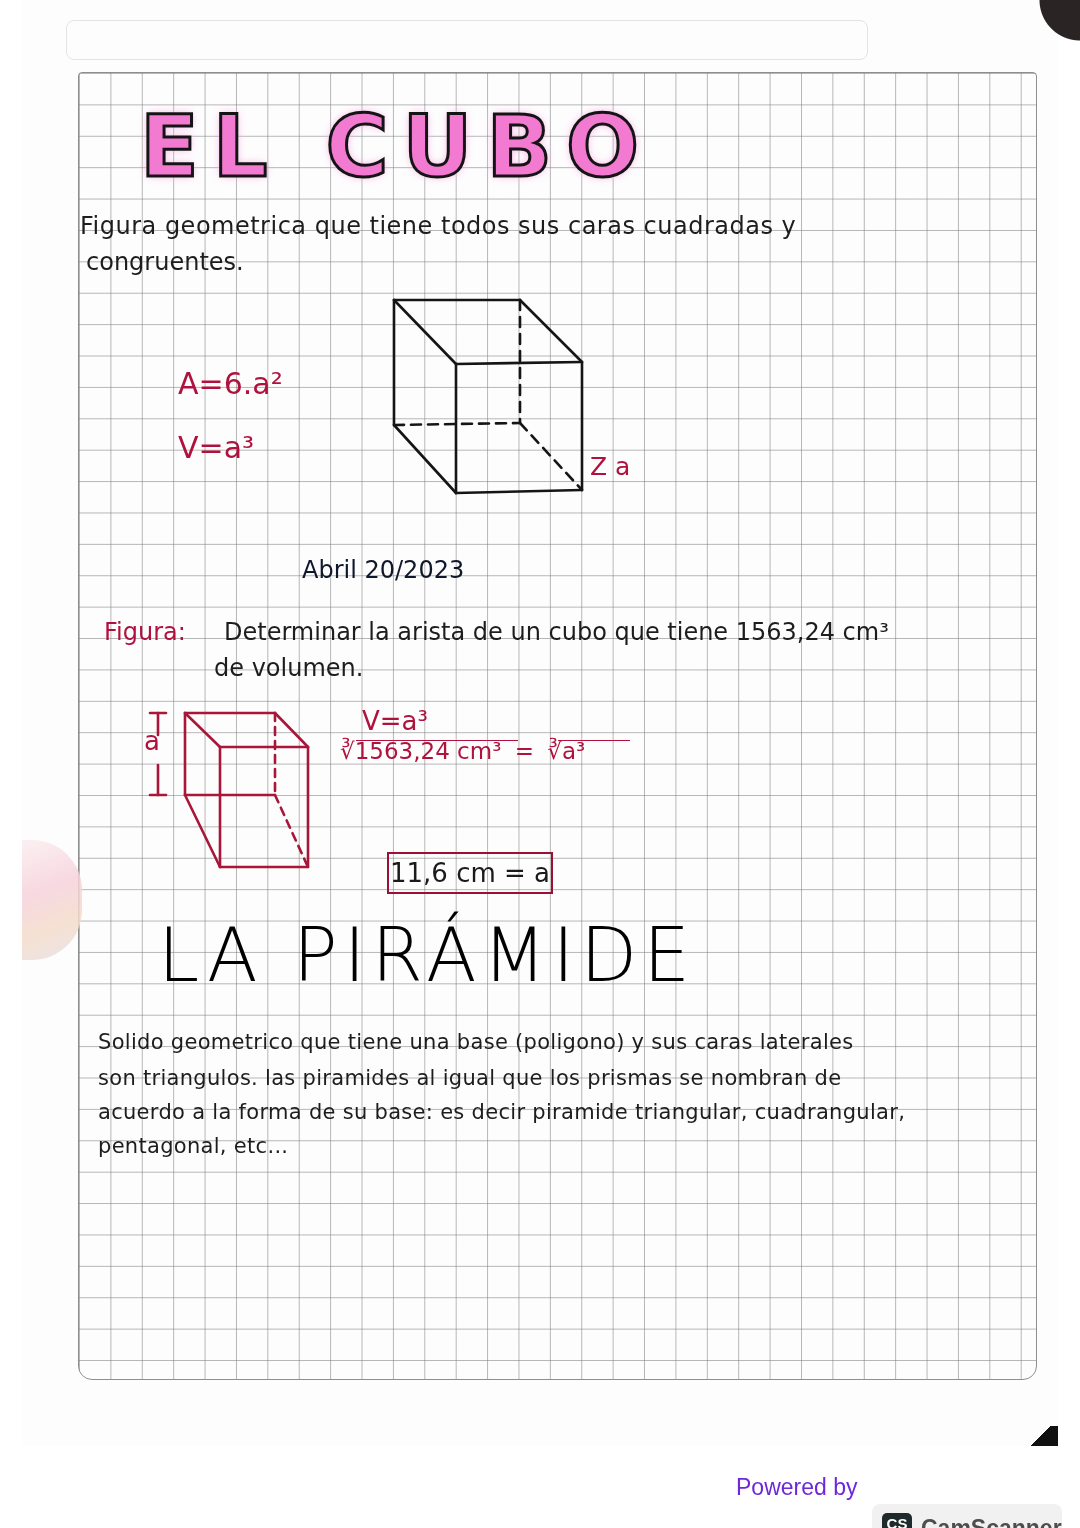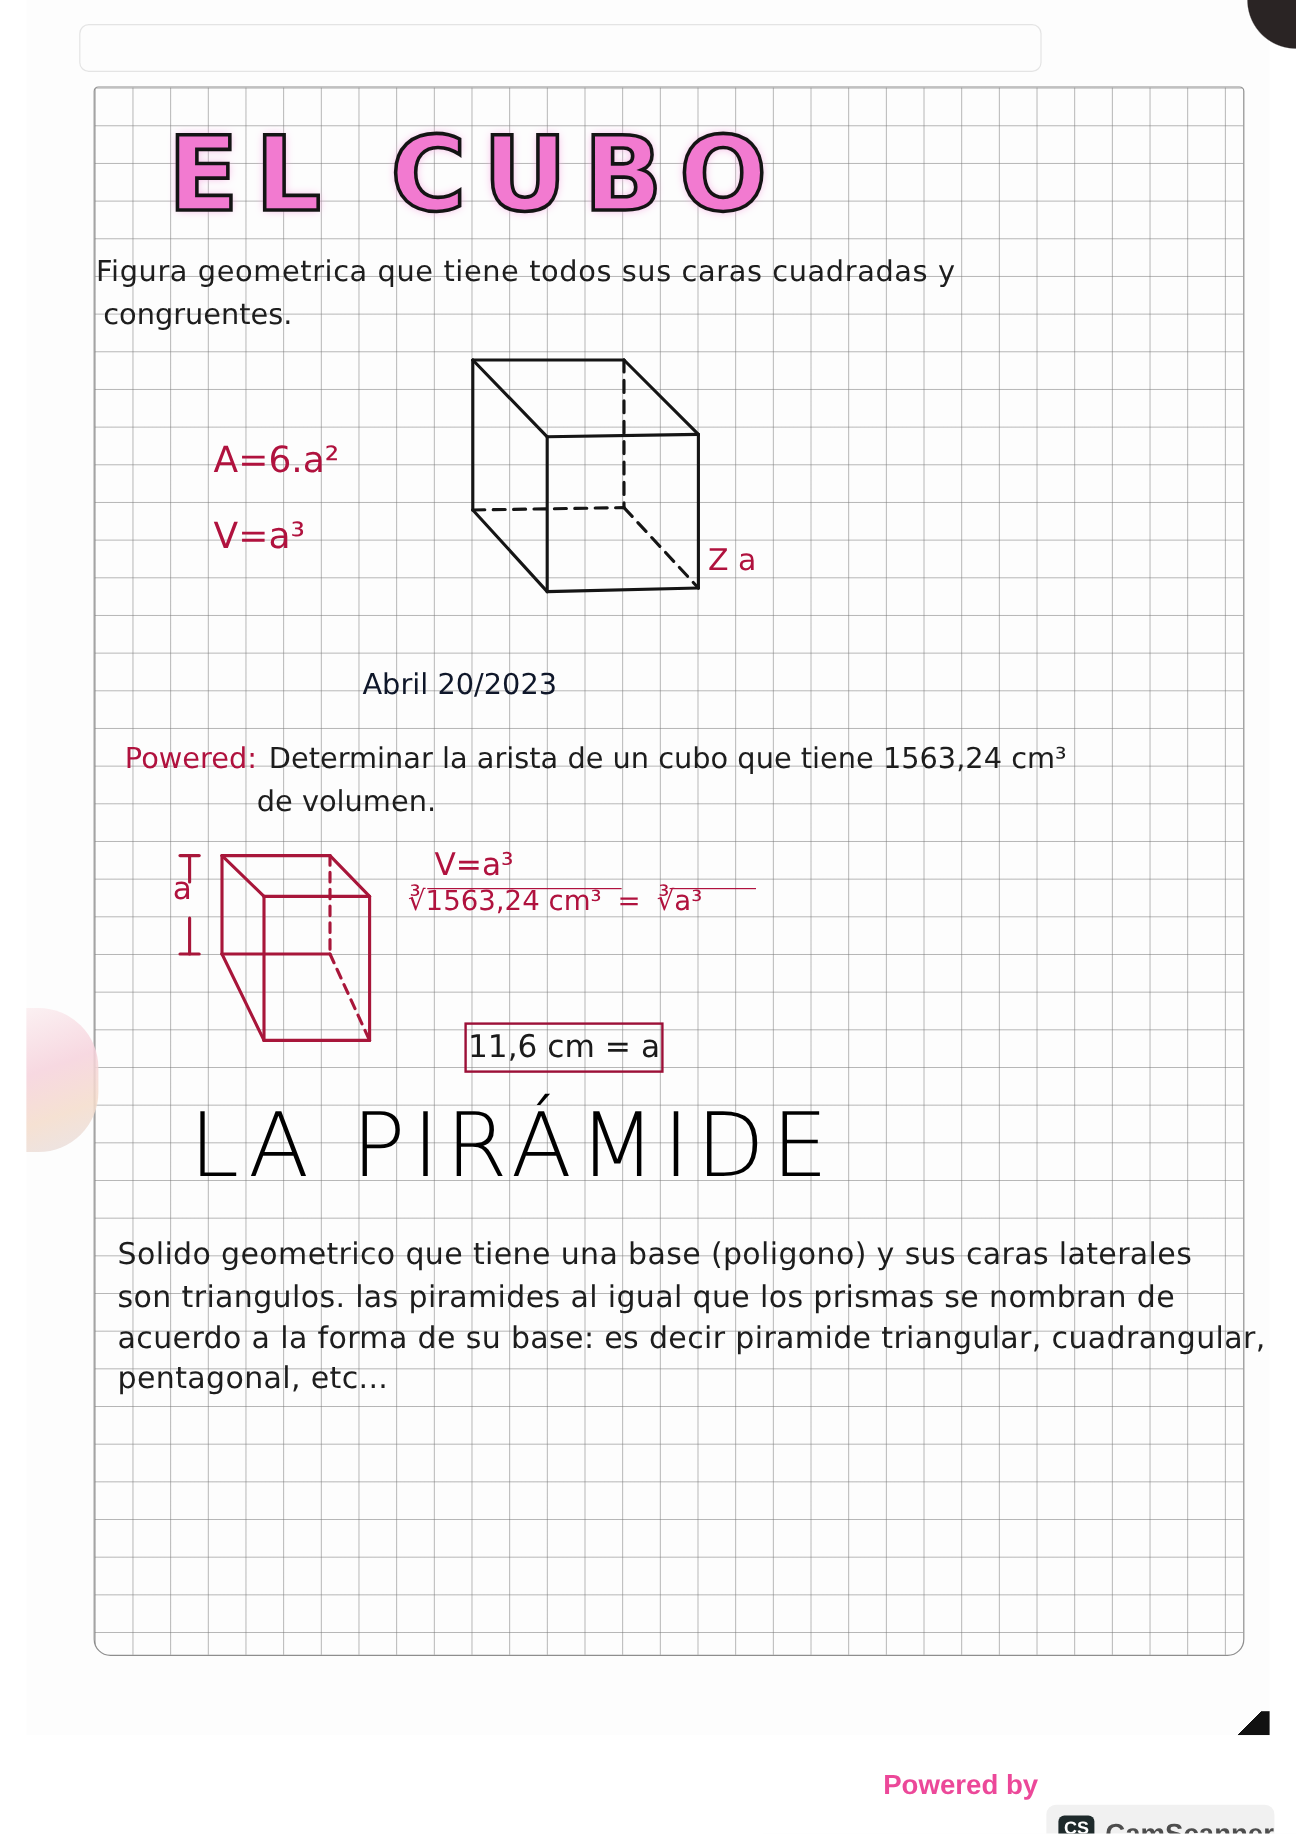--- a/index.html
+++ b/index.html
@@ -65,28 +65,28 @@
     .root-bar { position: absolute; border-top: 1.5px solid #b0123e; }
     .answer-box {
       position: absolute; left: 387px; top: 808px; width: 162px; height: 38px;
       border: 2px solid #9c1037; display: flex; align-items: center; justify-content: center;
       font-size: 26px; color: #1a1a1a; background: transparent; margin-top: 44px;
     }
     .piramide {
       left: 158px; top: 912px; font-size: 74px; font-family: "DejaVu Sans", sans-serif;
       font-weight: 200; color: #000000; letter-spacing: 6px;
     }
-    .para { left: 98px; font-size: 25px; letter-spacing: 0.3px; }
+    .para { left: 98px; font-size: 21px; letter-spacing: 0.3px; }
 
     .footer {
       position: absolute; left: 0; top: 1446px; width: 1080px; height: 82px; background: #ffffff;
     }
     .powered {
       position: absolute; left: 736px; top: 1474px; font-size: 23px;
-      font-family: "Liberation Sans", sans-serif; color: #ec4899; font-weight: bold;
+      font-family: "Liberation Sans", sans-serif; color: #6d28d9;
     }
     .cs-badge {
       position: absolute; left: 872px; top: 1464px; width: 190px; height: 48px;
       background: #f1f1f1; border-radius: 8px; display: flex; align-items: center; margin-top: 40px;
     }
     .cs-logo {
       width: 30px; height: 30px; margin-left: 10px; border-radius: 5px;
       background: linear-gradient(to bottom, #1e2a2b 0 70%, #17b59c 70% 100%);
       color: #fff; font-family: "Liberation Sans", sans-serif; font-weight: bold;
       font-size: 15px; display: flex; align-items: flex-start; justify-content: center; padding-top: 2px; box-sizing: border-box;
@@ -130,21 +130,21 @@
 
     <line x1="14" y1="135" x2="140" y2="133" stroke-dasharray="10 7"></line>
     <line x1="140" y1="10" x2="140" y2="133" stroke-dasharray="10 7"></line>
     <line x1="140" y1="133" x2="202" y2="200" stroke-dasharray="10 7"></line>
   </g>
 </svg>
 <div class="hand ink-red" style="left:590px; top:452px; font-size:25px;">Z a</div>
 
 <div class="hand date">Abril 20/2023</div>
 
-<div class="hand example-label ink-red">Powered:</div>
+<div class="hand example-label ink-red">Figura:</div>
 <div class="hand example-text">Determinar la arista de un cubo que tiene 1563,24 cm³</div>
 <div class="hand example-text2">de volumen.</div>
 
 <svg class="drawing" style="left:140px; top:705px;" width="180" height="175">
   <g stroke="#a8163a" stroke-width="2.6" fill="none" stroke-linecap="round">
 
     <line x1="18" y1="8" x2="18" y2="30"></line>
     <line x1="18" y1="60" x2="18" y2="90"></line>
     <line x1="10" y1="8" x2="26" y2="8"></line>
     <line x1="10" y1="90" x2="26" y2="90"></line>

